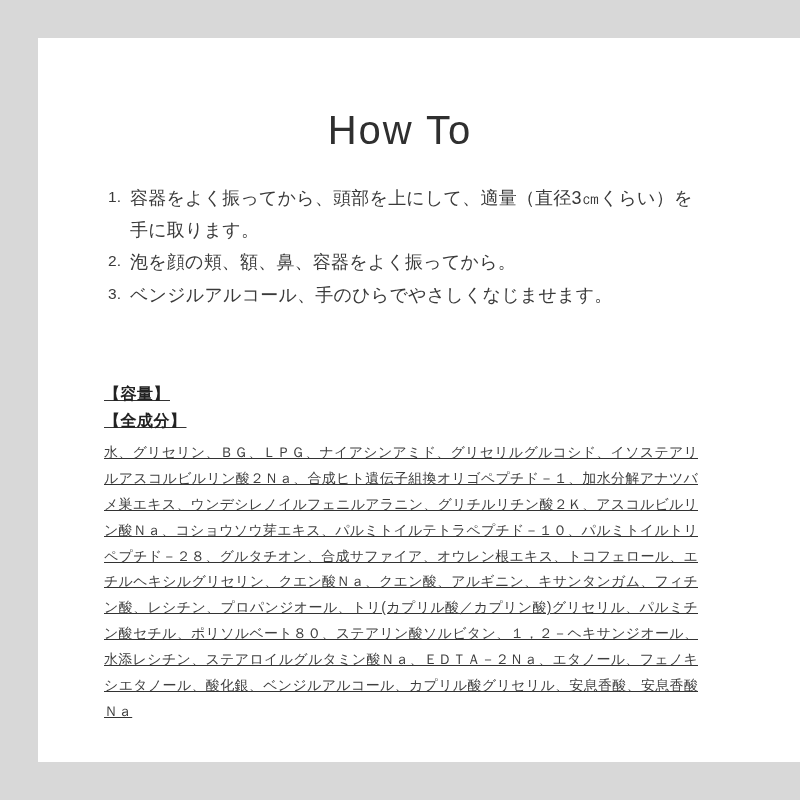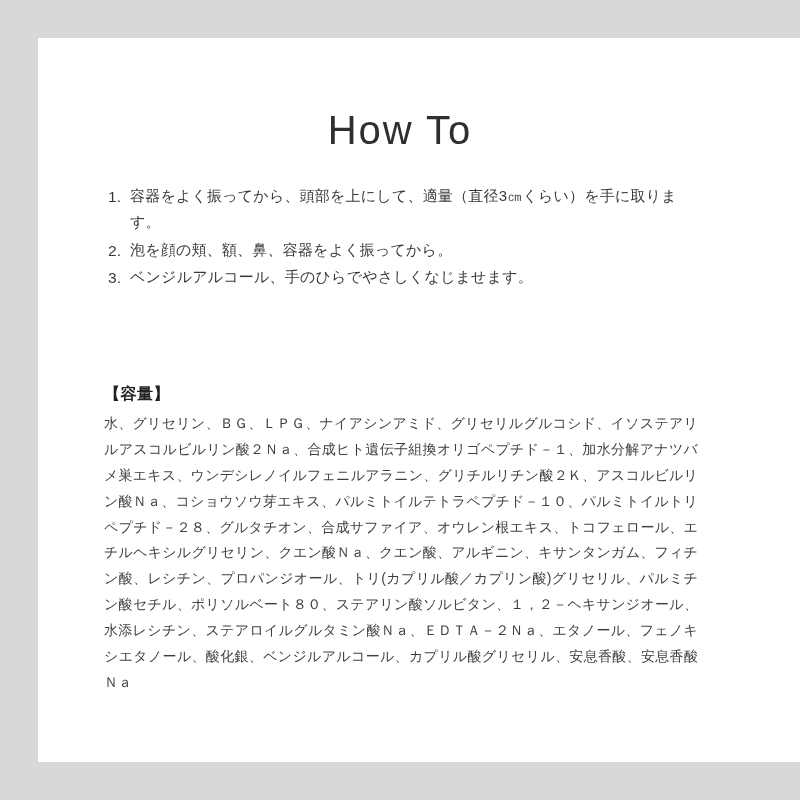--- a/index.html
+++ b/index.html
@@ -63,40 +63,41 @@
     left: 28px;
     top: 18px;
     width: 668px;
     height: 274px;
   }
   .card-spec {
     left: 28px;
     top: 304px;
     width: 668px;
     height: 398px;
+    text-decoration: underline;
   }
   .howto-title {
     text-align: center;
     font-size: 40px;
     font-weight: 300;
     letter-spacing: 2px;
     color: #2f2f2f;
     margin: 52px 0 0 0;
     font-family: "Liberation Sans", sans-serif;
   }
   .howto-list {
     margin: 30px 0 0 0;
     padding: 0 34px 0 42px;
     list-style: none;
     counter-reset: step;
   }
   .howto-list li {
     position: relative;
     counter-increment: step;
-    font-size: 15px;
+    font-size: 18px;
     line-height: 1.75;
     color: #3a3a3a;
     padding-left: 22px;
     margin-bottom: 1px;
     letter-spacing: 0.2px;
   }
   .howto-list li::before {
     content: counter(step) ".";
     position: absolute;
     left: 0;
@@ -153,18 +154,19 @@
       <ol class="howto-list">
         <li>容器をよく振ってから、頭部を上にして、適量（直径3㎝くらい）を手に取ります。</li>
         <li>泡を顔の頬、額、鼻、容器をよく振ってから。</li>
         <li>ベンジルアルコール、手のひらでやさしくなじませます。</li>
       </ol>
     </div>
 
     <div class="card card-spec">
       <div class="spec-body">
         <p class="spec-label">【容量】</p>
+        <p class="spec-label2">【全成分】</p>
         <p class="ingredients">水、グリセリン、ＢＧ、ＬＰＧ、ナイアシンアミド、グリセリルグルコシド、イソステアリルアスコルビルリン酸２Ｎａ、合成ヒト遺伝子組換オリゴペプチド－１、加水分解アナツバメ巣エキス、ウンデシレノイルフェニルアラニン、グリチルリチン酸２Ｋ、アスコルビルリン酸Ｎａ、コショウソウ芽エキス、パルミトイルテトラペプチド－１０、パルミトイルトリペプチド－２８、グルタチオン、合成サファイア、オウレン根エキス、トコフェロール、エチルヘキシルグリセリン、クエン酸Ｎａ、クエン酸、アルギニン、キサンタンガム、フィチン酸、レシチン、プロパンジオール、トリ(カプリル酸／カプリン酸)グリセリル、パルミチン酸セチル、ポリソルベート８０、ステアリン酸ソルビタン、１，２－ヘキサンジオール、水添レシチン、ステアロイルグルタミン酸Ｎａ、ＥＤＴＡ－２Ｎａ、エタノール、フェノキシエタノール、酸化銀、ベンジルアルコール、カプリル酸グリセリル、安息香酸、安息香酸Ｎａ</p>
       </div>
     </div>
 
   </div>
 </div>
 
 </body></html>

